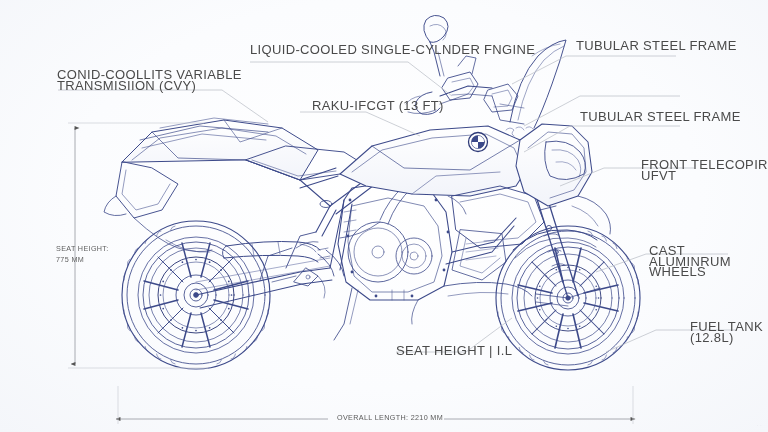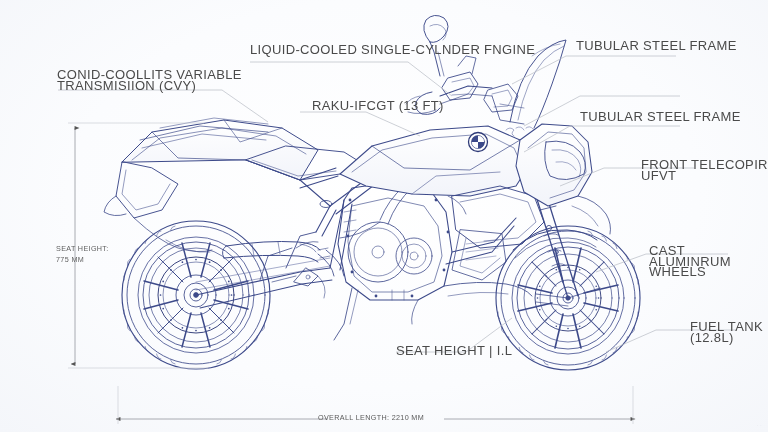--- a/index.html
+++ b/index.html
@@ -461,17 +461,17 @@
 
   <div class="label" style="left:649px;top:246px;">CAST ALUMINRUM WHEELS</div>
 
   <div class="label" style="left:690px;top:322px;">FUEL TANK (12.8L)</div>
 
   <div class="label" style="left:396px;top:346px;">SEAT HEIGHT | I.L</div>
 
   <div class="label dim seat" style="left:56px;top:244px;">SEAT HEIGHT:
 775 MM</div>
 
-  <div class="label dim" style="left:318px;top:413px;">OVERALL LENGTH: 2210 MM</div>
+  <div class="label dim" style="left:337px;top:413px;">OVERALL LENGTH: 2210 MM</div>
 
   <div class="wm">· ·</div>
 
 </div>
 
 </body></html>

